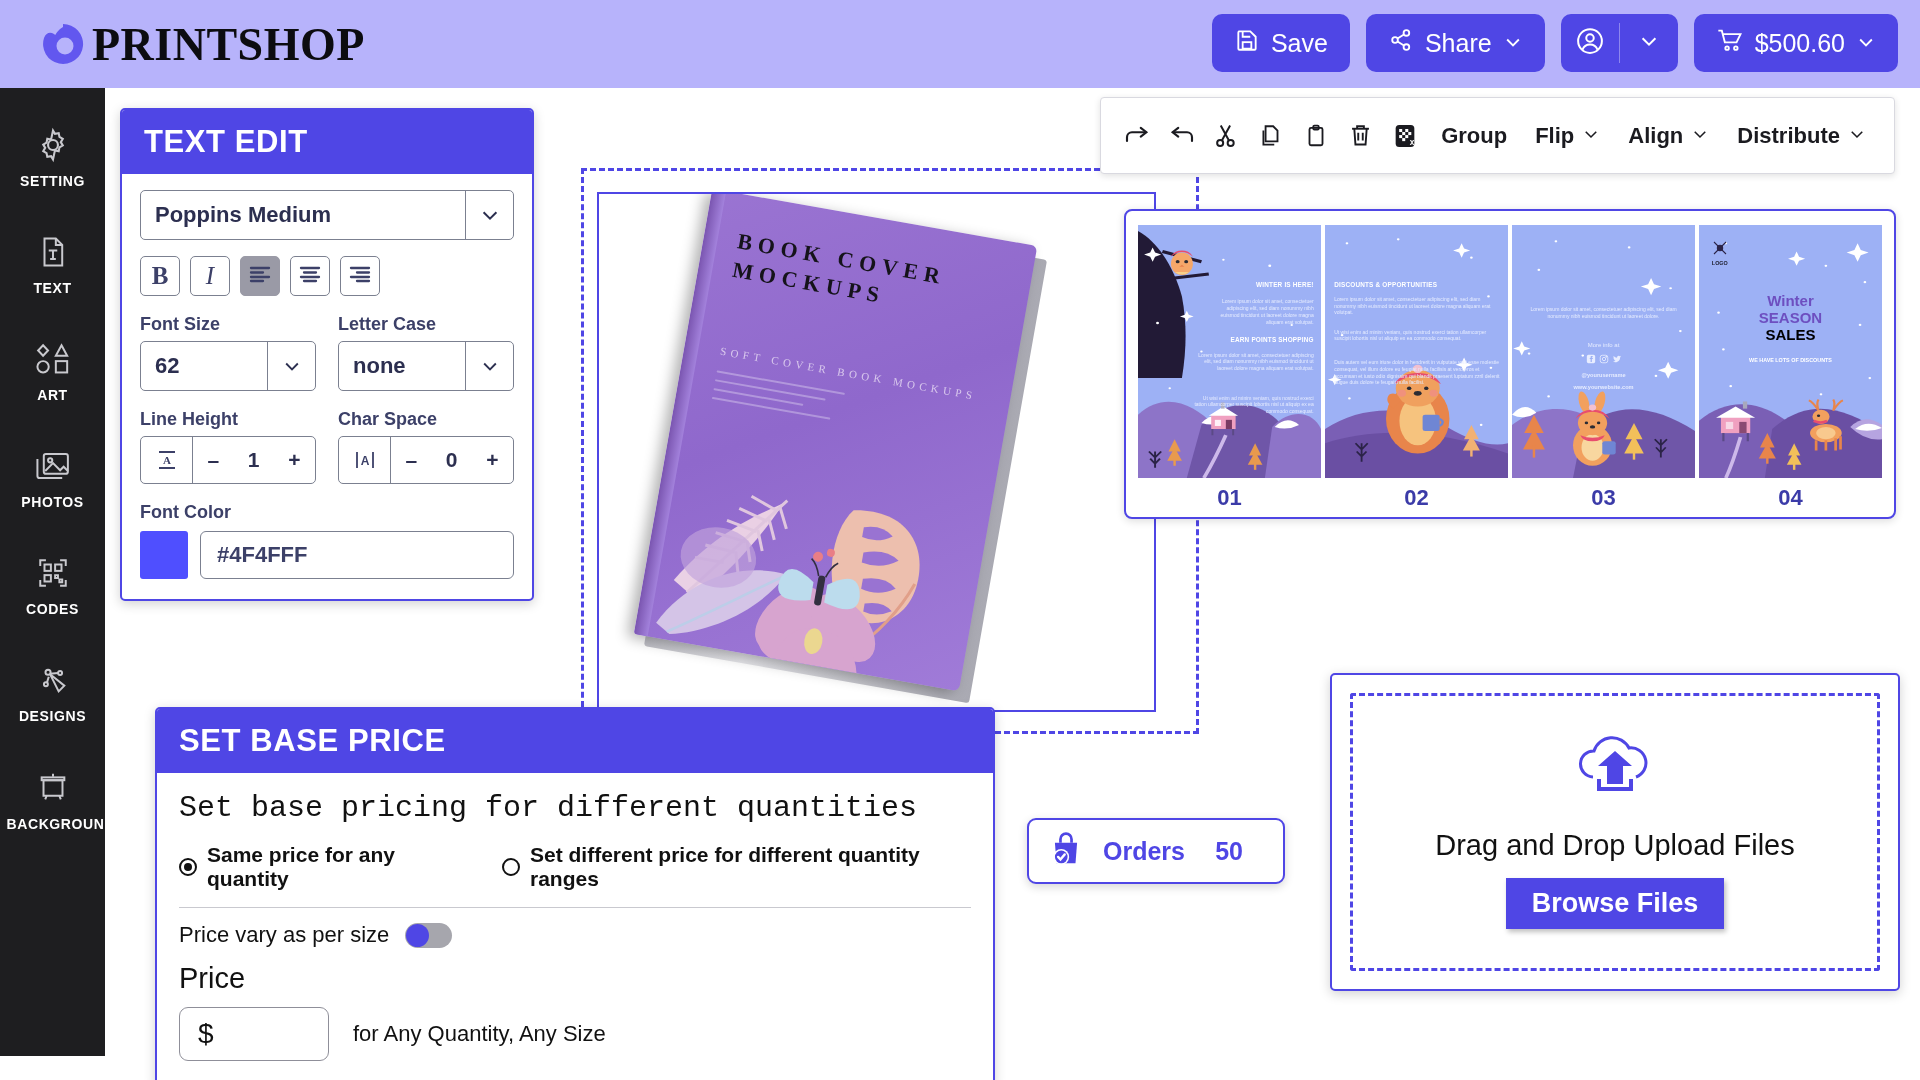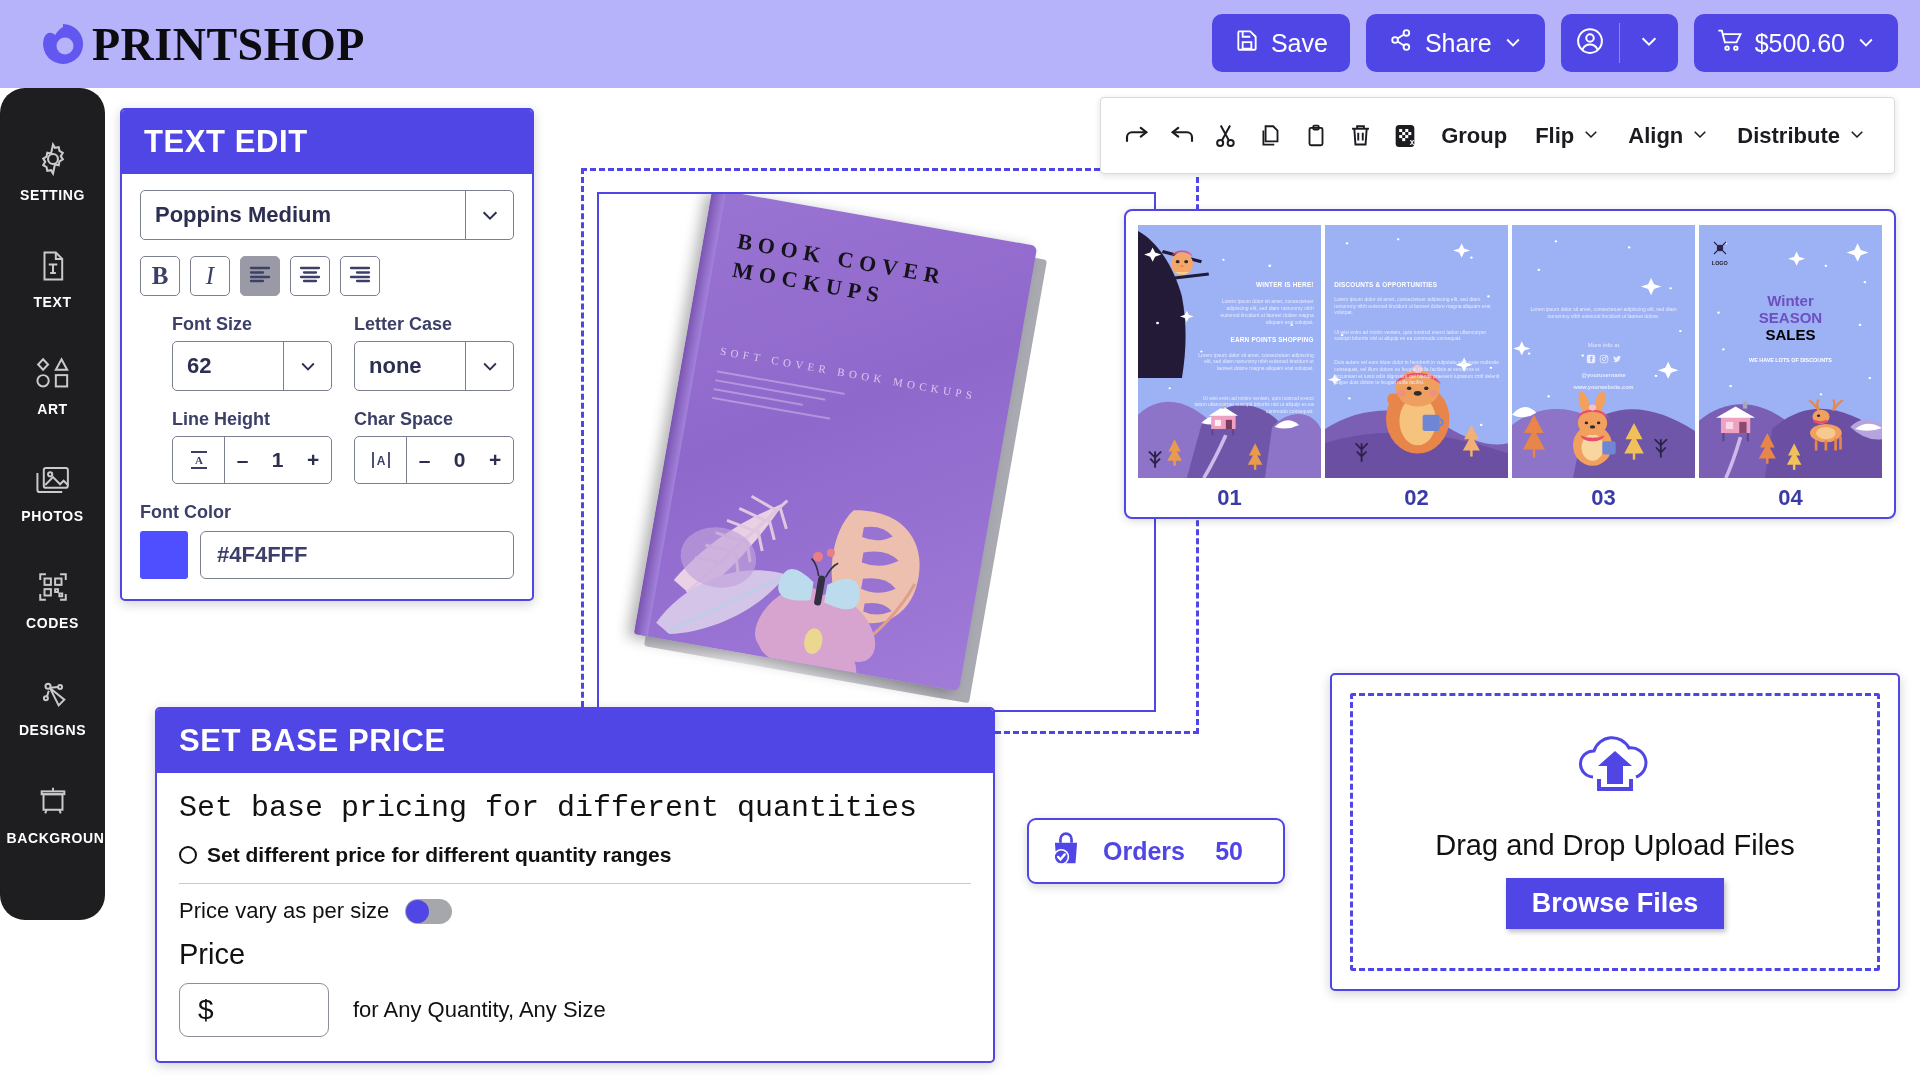--- a/index.html
+++ b/index.html
@@ -38,24 +38,23 @@
   }
   .hbtn svg { flex: none; }
   .acct-group { display: flex; background: #4f46e5; border-radius: 10px; height: 58px; overflow: hidden; }
   .acct-cell { display: flex; align-items: center; justify-content: center; width: 58px; cursor: pointer; }
   .acct-div { width: 1px; background: #8d86ef; margin: 9px 0; }
   .chev { display: inline-block; }
 
   
   .sidebar {
     position: absolute; left: 0; top: 88px;
-    width: 105px; height: 832px;
+    width: 105px; height: 968px;
     background: #1e1e20;
-    padding-top: 50px;
-    border-radius: 25px;
+    padding-top: 36px;
   }
   .side-item {
     display: flex; flex-direction: column; align-items: center;
     margin-bottom: 42px; cursor: pointer; padding: 0 6px;
   }
   .side-icon { height: 42px; display: flex; align-items: center; justify-content: center; }
   .side-label {
     margin-top: 7px; color: #ffffff;
     font-size: 14px; font-weight: 700; letter-spacing: .6px;
     text-align: center; line-height: 1.15; width: 92px;
@@ -86,21 +85,21 @@
   .sel-arrow { width: 48px; border-left: 1.6px solid #7b8090;
                display: flex; align-items: center; justify-content: center; }
   .fmt-row { display: flex; gap: 10px; margin-top: 16px; }
   .fmt-btn {
     width: 40px; height: 40px; border: 1.6px solid #7b8090; border-radius: 5px;
     background: #fff; display: flex; align-items: center; justify-content: center;
     cursor: pointer;
   }
   .fmt-btn.active { background: #9a9aa6; border-color: #9a9aa6; }
   .fmt-btn b, .fmt-btn i { font-family: "Liberation Serif", serif; font-size: 25px; color: #3c4068; }
-  .field-row { display: flex; gap: 22px; margin-top: 18px; margin-left: 32px; }
+  .field-row { display: flex; gap: 22px; margin-top: 18px; }
   .field { flex: 1; }
   .field-label { font-size: 18px; font-weight: 700; color: #3c4068; margin-bottom: 6px; }
   .spin-box { display: flex; border: 1.6px solid #7b8090; border-radius: 5px;
               height: 48px; background: #fff; overflow: hidden; }
   .spin-icon { width: 52px; border-right: 1.6px solid #7b8090;
                display: flex; align-items: center; justify-content: center;
                font-size: 20px; color: #3c4068; font-weight: 700; }
   .spin-ctrl { flex: 1; display: flex; align-items: center; justify-content: space-around;
                font-size: 21px; font-weight: 700; color: #2c2f50; cursor: pointer; }
   .color-row { display: flex; gap: 12px; margin-top: 8px; align-items: stretch; }
@@ -914,20 +913,24 @@
     </div>
   </div>
 
   <div class="panel" id="base-price">
     <div class="panel-head">SET BASE PRICE</div>
     <div class="bp-body">
       <div class="bp-title">Set base pricing for different quantities</div>
 
       <div class="radio-row">
         <div class="radio-opt">
+          <span class="radio on"></span>
+          <span>Same price for any quantity</span>
+        </div>
+        <div class="radio-opt">
           <span class="radio"></span>
           <span>Set different price for different quantity ranges</span>
         </div>
       </div>
 
       <div class="divider"></div>
 
       <div class="toggle-row">
         <span class="toggle-label">Price vary as per size</span>
         <span class="toggle">

